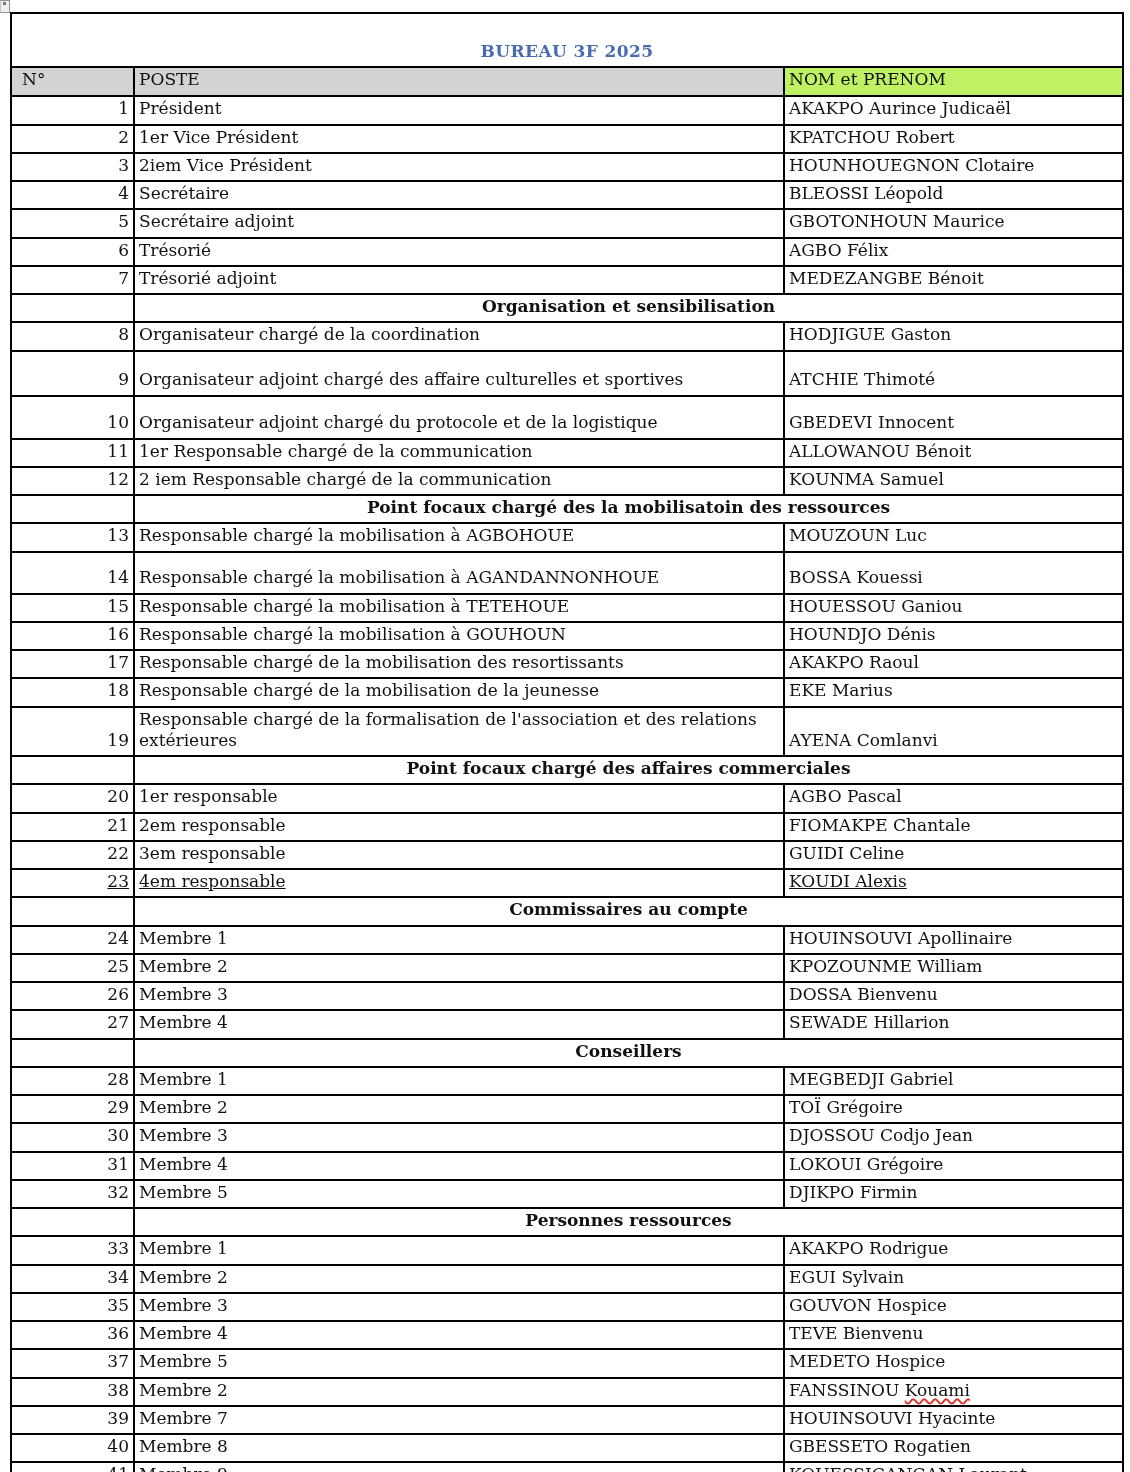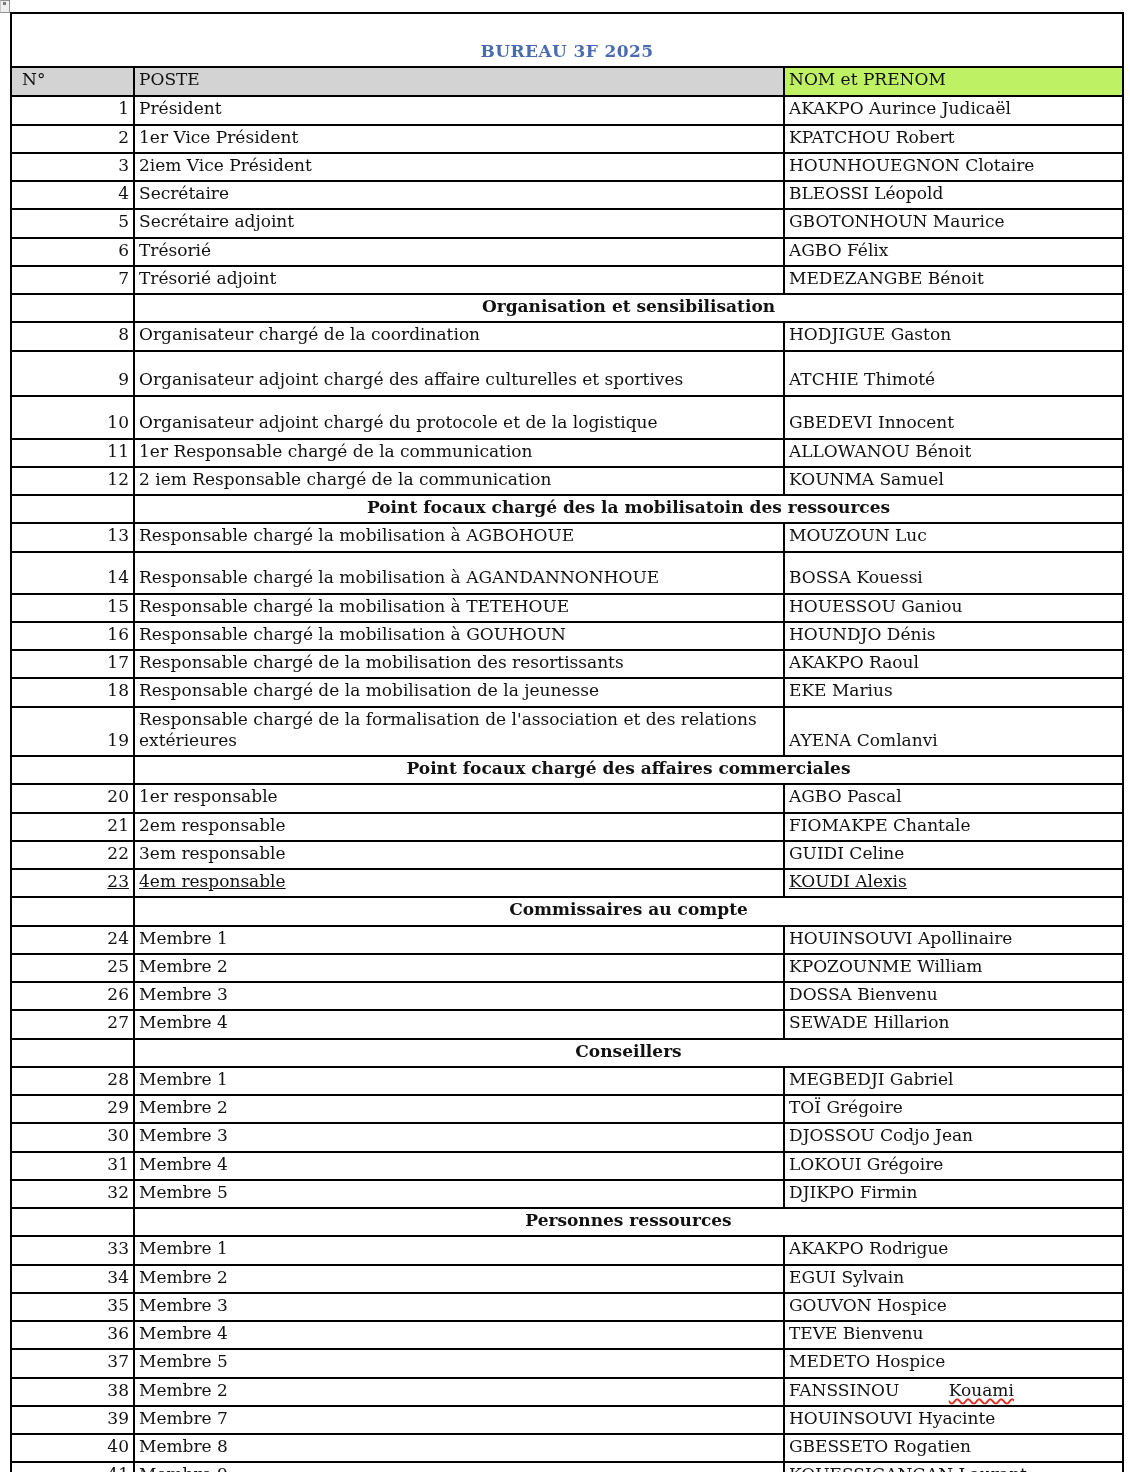--- a/index.html
+++ b/index.html
@@ -37,21 +37,20 @@
   td.poste-cell{padding-left:11px;margin-left:12px;}
   td.nom-cell{padding-left:7px;}
   td.section-cell{text-align:center;font-weight:bold;padding-bottom:5px;}
   .small-name{font-size:14.5px;}
   .mid{vertical-align:middle;}
   .squiggle{
     text-decoration-line:underline;
     text-decoration-style:wavy;
     text-decoration-thickness:1.5px;
     text-underline-offset:2px;
-    margin-left:44px;
   }
 </style>
 </head>
 <body>
 
 <div class="corner-widget"></div>
 
 <table class="doc">
   <colgroup>
     <col style="width:123px">

